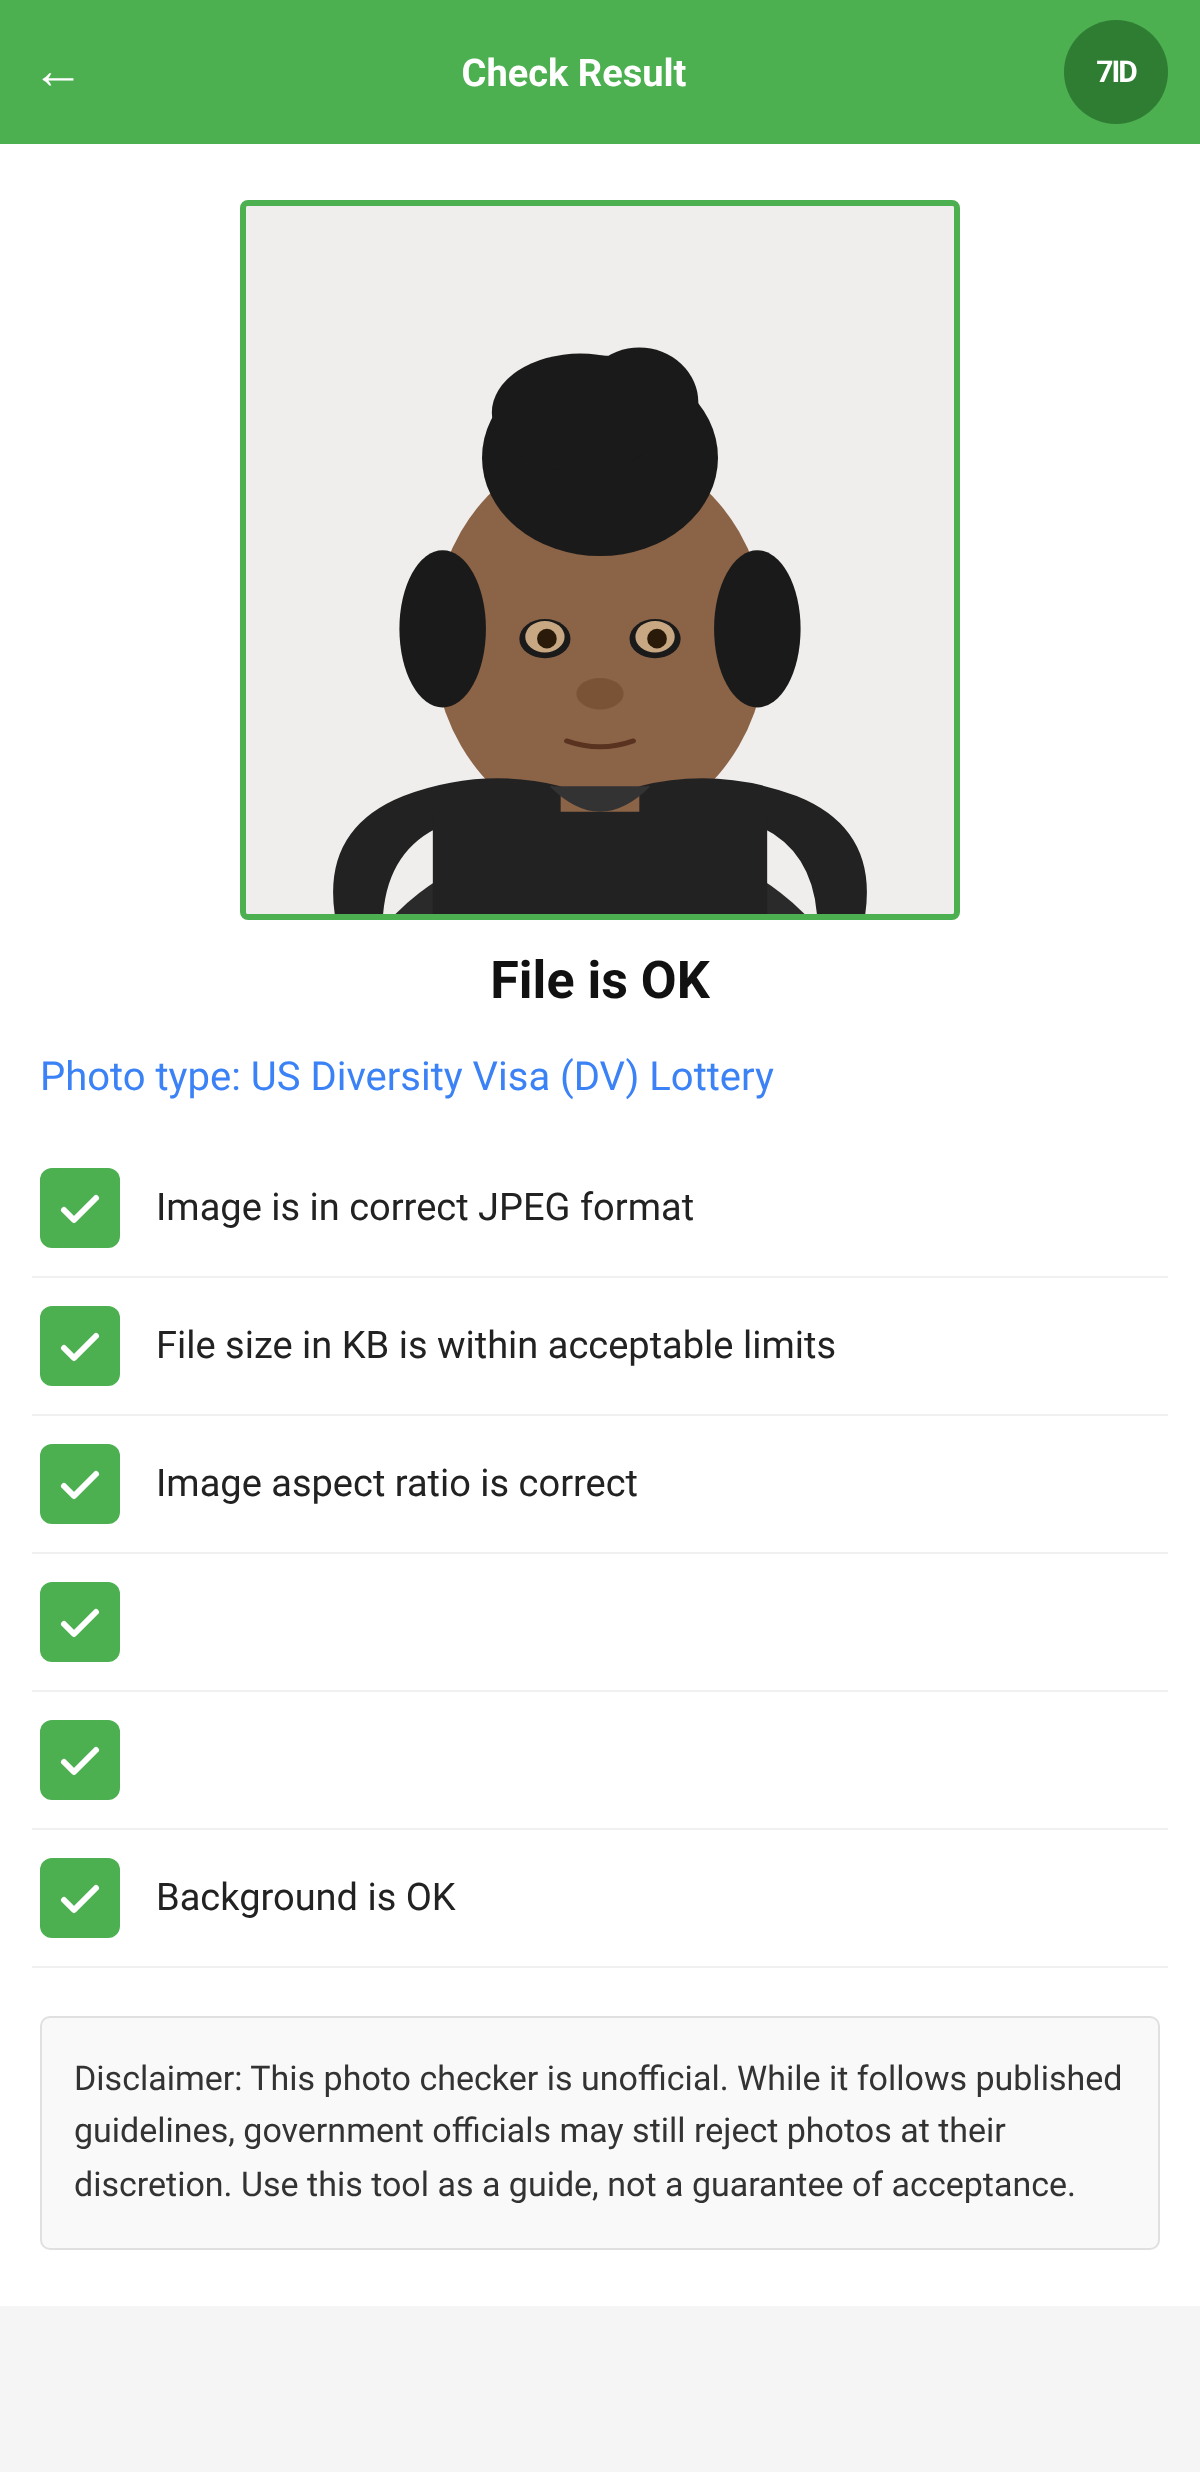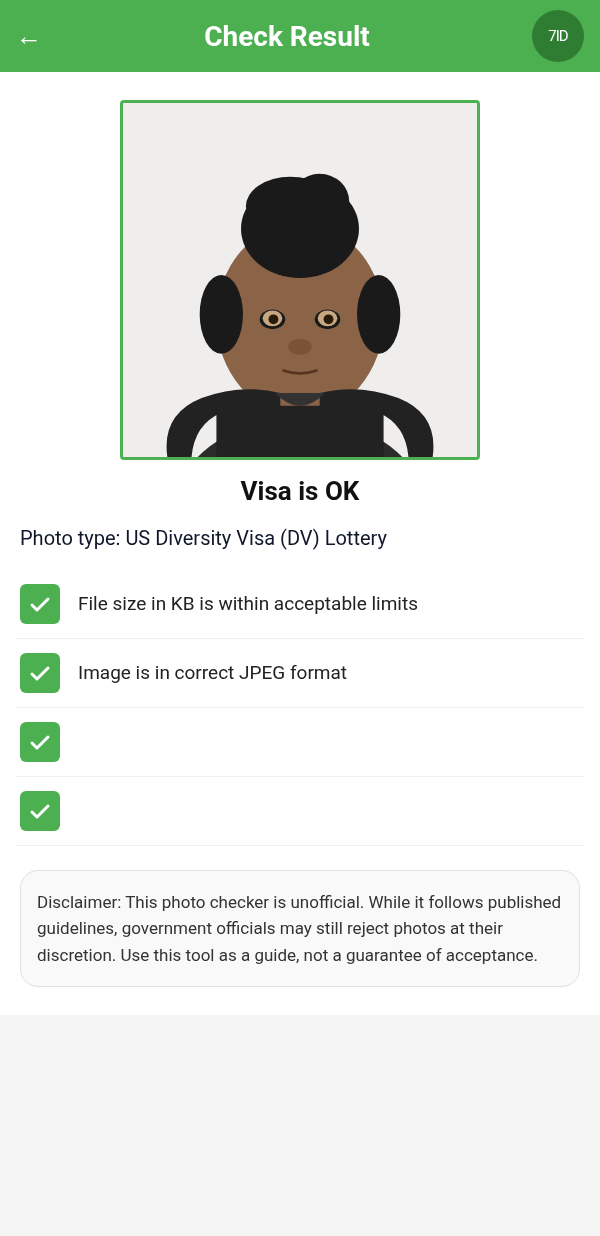--- a/index.html
+++ b/index.html
@@ -27,37 +27,37 @@
 
     .header-back {
       color: white;
       font-size: 26px;
       cursor: pointer;
       line-height: 1;
     }
 
     .header-title {
       color: white;
-      font-size: 28px;
+      font-size: 19px;
       font-weight: bold;
       flex: 1;
       text-align: center;
     }
 
     .header-logo {
       width: 52px;
       height: 52px;
       background: #2e7d32;
       border-radius: 50%;
       display: flex;
       align-items: center;
       justify-content: center;
       color: white;
       font-size: 15px;
-      font-weight: normal;
+      font-weight: bold;
       letter-spacing: -1px;
     }
 
     .content {
       background: white;
       padding: 16px;
     }
 
     .photo-container {
       display: flex;
@@ -86,21 +86,21 @@
     .image-ok-title {
       text-align: center;
       font-size: 26px;
       font-weight: bold;
       color: #111;
       margin: 8px 0 20px 0;
     }
 
     .photo-type {
       font-size: 20px;
-      color: #0f172a;
+      color: #3b82f6;
       margin-bottom: 20px;
       padding-left: 4px;
     }
 
     .check-list {
       list-style: none;
     }
 
     .check-item {
       display: flex;
@@ -128,21 +128,21 @@
 
     .check-text {
       font-size: 19px;
       color: #222;
       line-height: 1.3;
     }
 
     .disclaimer {
       background: #f9f9f9;
       border: 1px solid #e0e0e0;
-      border-radius: 18px;
+      border-radius: 5px;
       margin: 24px 4px 12px 4px;
       padding: 18px 16px;
     }
 
     .disclaimer-text {
       font-size: 17px;
       color: #333;
       line-height: 1.55;
     }
   </style>
@@ -193,54 +193,70 @@
         <path d="M50 380 Q30 320 80 300 Q120 285 160 295 L160 310 Q130 305 100 315 Q65 330 70 380 Z" fill="#222"></path>
         <path d="M310 380 Q330 320 280 300 Q240 285 200 295 L200 310 Q230 305 260 315 Q295 330 290 380 Z" fill="#222"></path>
 
         <rect x="95" y="308" width="170" height="80" fill="#222" rx="4"></rect>
 
         <path d="M155 295 Q180 320 205 295" fill="#333" stroke="#333" stroke-width="1"></path>
       </svg>
     </div>
   </div>
 
-  <div class="image-ok-title">Visa is OK</div>
+  <div class="image-ok-title">File is OK</div>
 
   <div class="photo-type">Photo type: US Diversity Visa (DV) Lottery</div>
 
   <ul class="check-list">
   <li class="check-item">
         <div class="check-icon">
           <svg viewBox="0 0 24 24" fill="none" xmlns="http://www.w3.org/2000/svg">
       <polyline points="4,13 9,18 20,7" stroke="white" stroke-width="3" stroke-linecap="round" stroke-linejoin="round"></polyline>
     </svg>
         </div>
+        <span class="check-text">Image is in correct JPEG format</span>
+      </li>
+      <li class="check-item">
+        <div class="check-icon">
+          <svg viewBox="0 0 24 24" fill="none" xmlns="http://www.w3.org/2000/svg">
+      <polyline points="4,13 9,18 20,7" stroke="white" stroke-width="3" stroke-linecap="round" stroke-linejoin="round"></polyline>
+    </svg>
+        </div>
         <span class="check-text">File size in KB is within acceptable limits</span>
       </li>
       <li class="check-item">
         <div class="check-icon">
           <svg viewBox="0 0 24 24" fill="none" xmlns="http://www.w3.org/2000/svg">
       <polyline points="4,13 9,18 20,7" stroke="white" stroke-width="3" stroke-linecap="round" stroke-linejoin="round"></polyline>
     </svg>
         </div>
-        <span class="check-text">Image is in correct JPEG format</span>
-      </li>
-      <li class="check-item">
-        <div class="check-icon">
-          <svg viewBox="0 0 24 24" fill="none" xmlns="http://www.w3.org/2000/svg">
-      <polyline points="4,13 9,18 20,7" stroke="white" stroke-width="3" stroke-linecap="round" stroke-linejoin="round"></polyline>
-    </svg>
-        </div>
-      </li>
-      <li class="check-item">
-        <div class="check-icon">
-          <svg viewBox="0 0 24 24" fill="none" xmlns="http://www.w3.org/2000/svg">
-      <polyline points="4,13 9,18 20,7" stroke="white" stroke-width="3" stroke-linecap="round" stroke-linejoin="round"></polyline>
-    </svg>
-        </div>
+        <span class="check-text">Image aspect ratio is correct</span>
+      </li>
+      <li class="check-item">
+        <div class="check-icon">
+          <svg viewBox="0 0 24 24" fill="none" xmlns="http://www.w3.org/2000/svg">
+      <polyline points="4,13 9,18 20,7" stroke="white" stroke-width="3" stroke-linecap="round" stroke-linejoin="round"></polyline>
+    </svg>
+        </div>
+      </li>
+      <li class="check-item">
+        <div class="check-icon">
+          <svg viewBox="0 0 24 24" fill="none" xmlns="http://www.w3.org/2000/svg">
+      <polyline points="4,13 9,18 20,7" stroke="white" stroke-width="3" stroke-linecap="round" stroke-linejoin="round"></polyline>
+    </svg>
+        </div>
+      </li>
+      <li class="check-item">
+        <div class="check-icon">
+          <svg viewBox="0 0 24 24" fill="none" xmlns="http://www.w3.org/2000/svg">
+      <polyline points="4,13 9,18 20,7" stroke="white" stroke-width="3" stroke-linecap="round" stroke-linejoin="round"></polyline>
+    </svg>
+        </div>
+        <span class="check-text">Background is OK</span>
       </li>
     </ul>
 
   <div class="disclaimer">
     <span class="disclaimer-text">Disclaimer: This photo checker is unofficial. While it follows published guidelines, government officials may still reject photos at their discretion. Use this tool as a guide, not a guarantee of acceptance.</span>
   </div>
 
 </div>
 
 </body></html>

